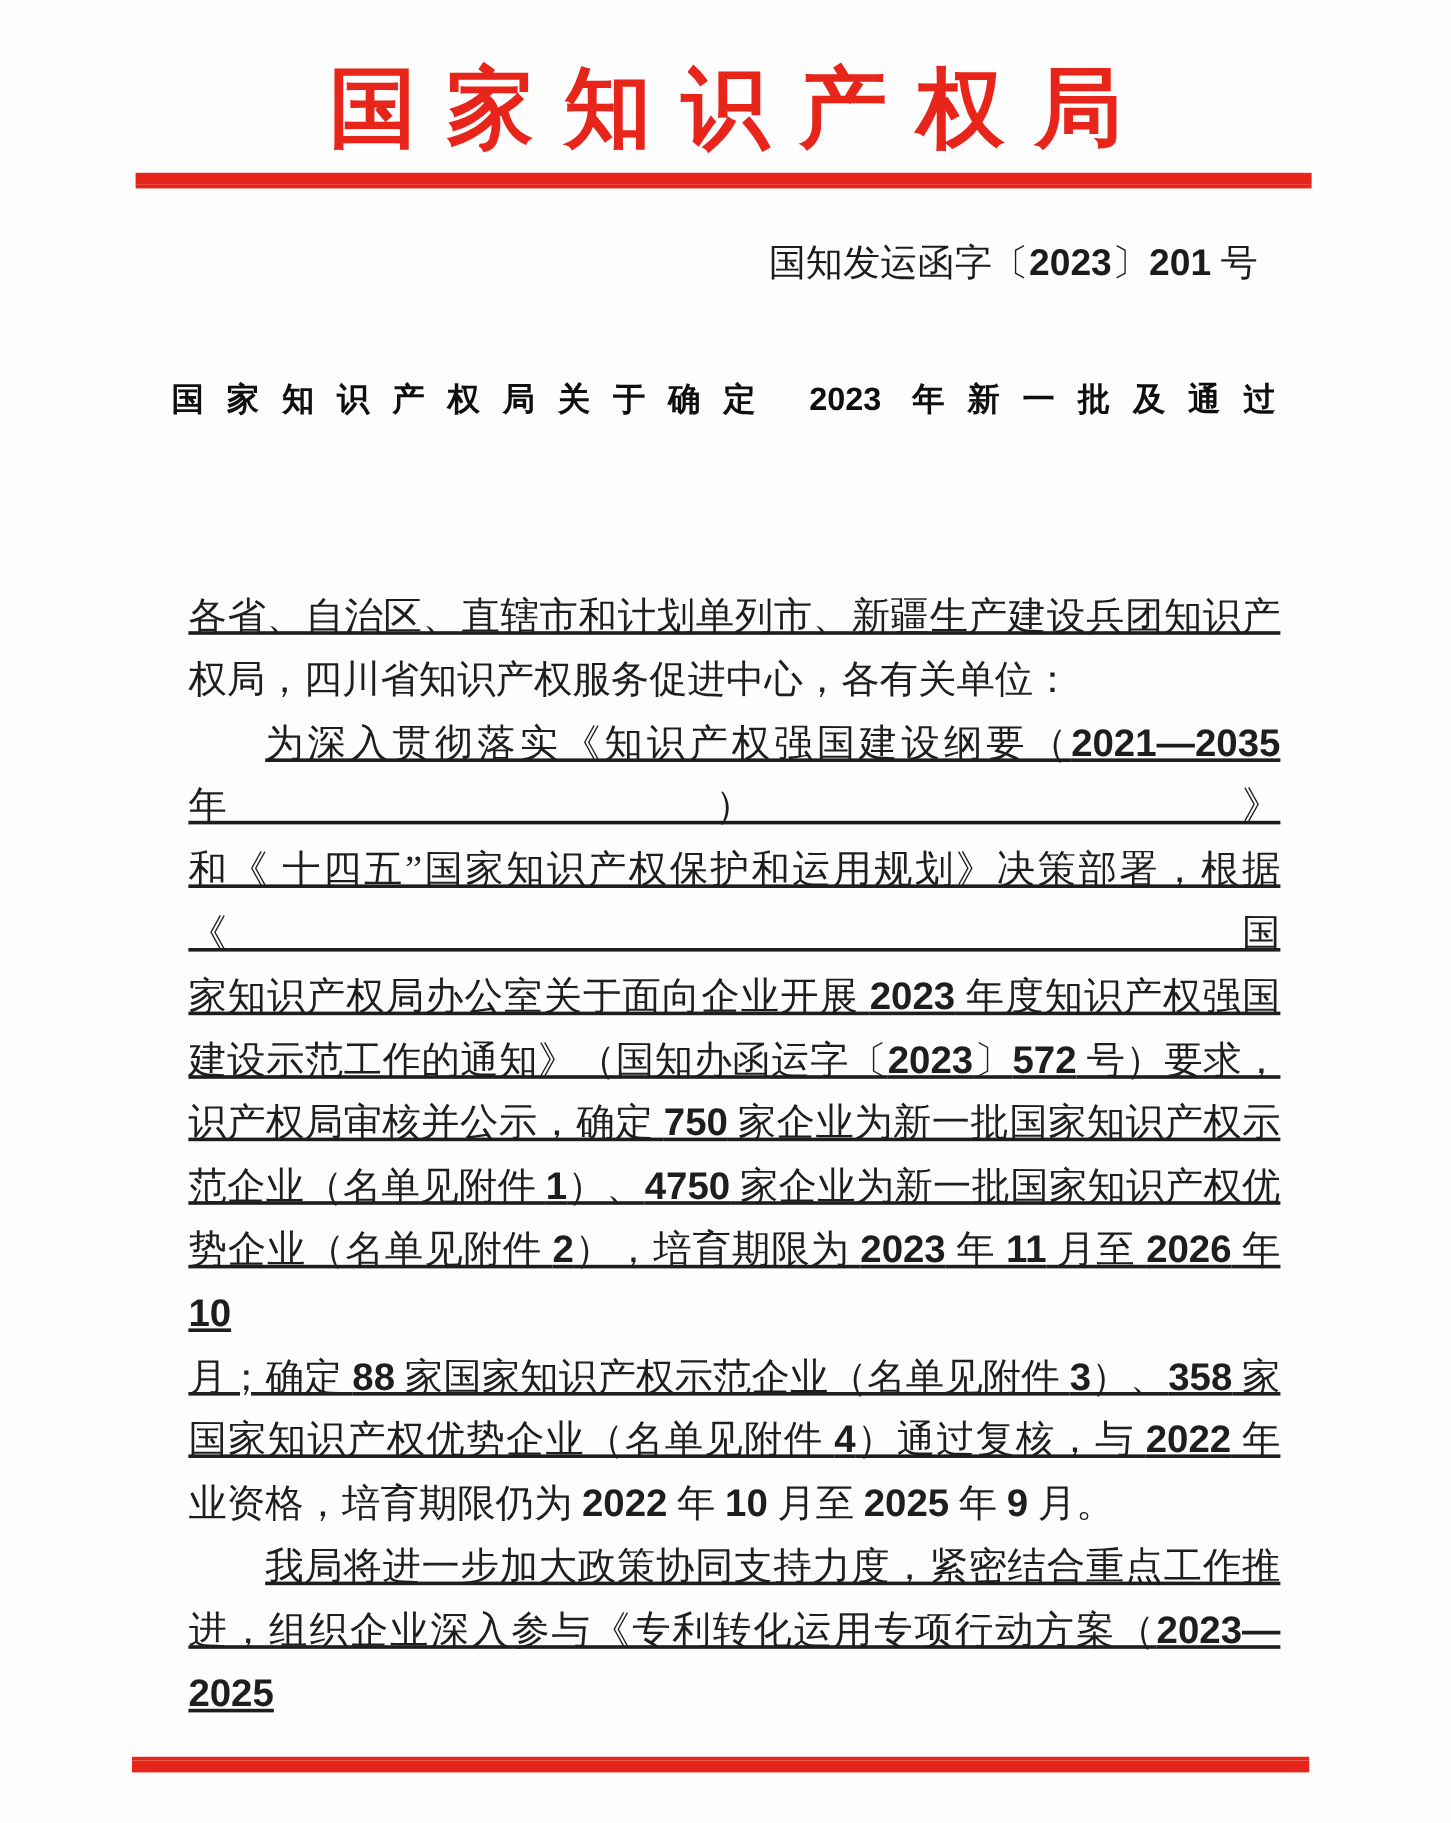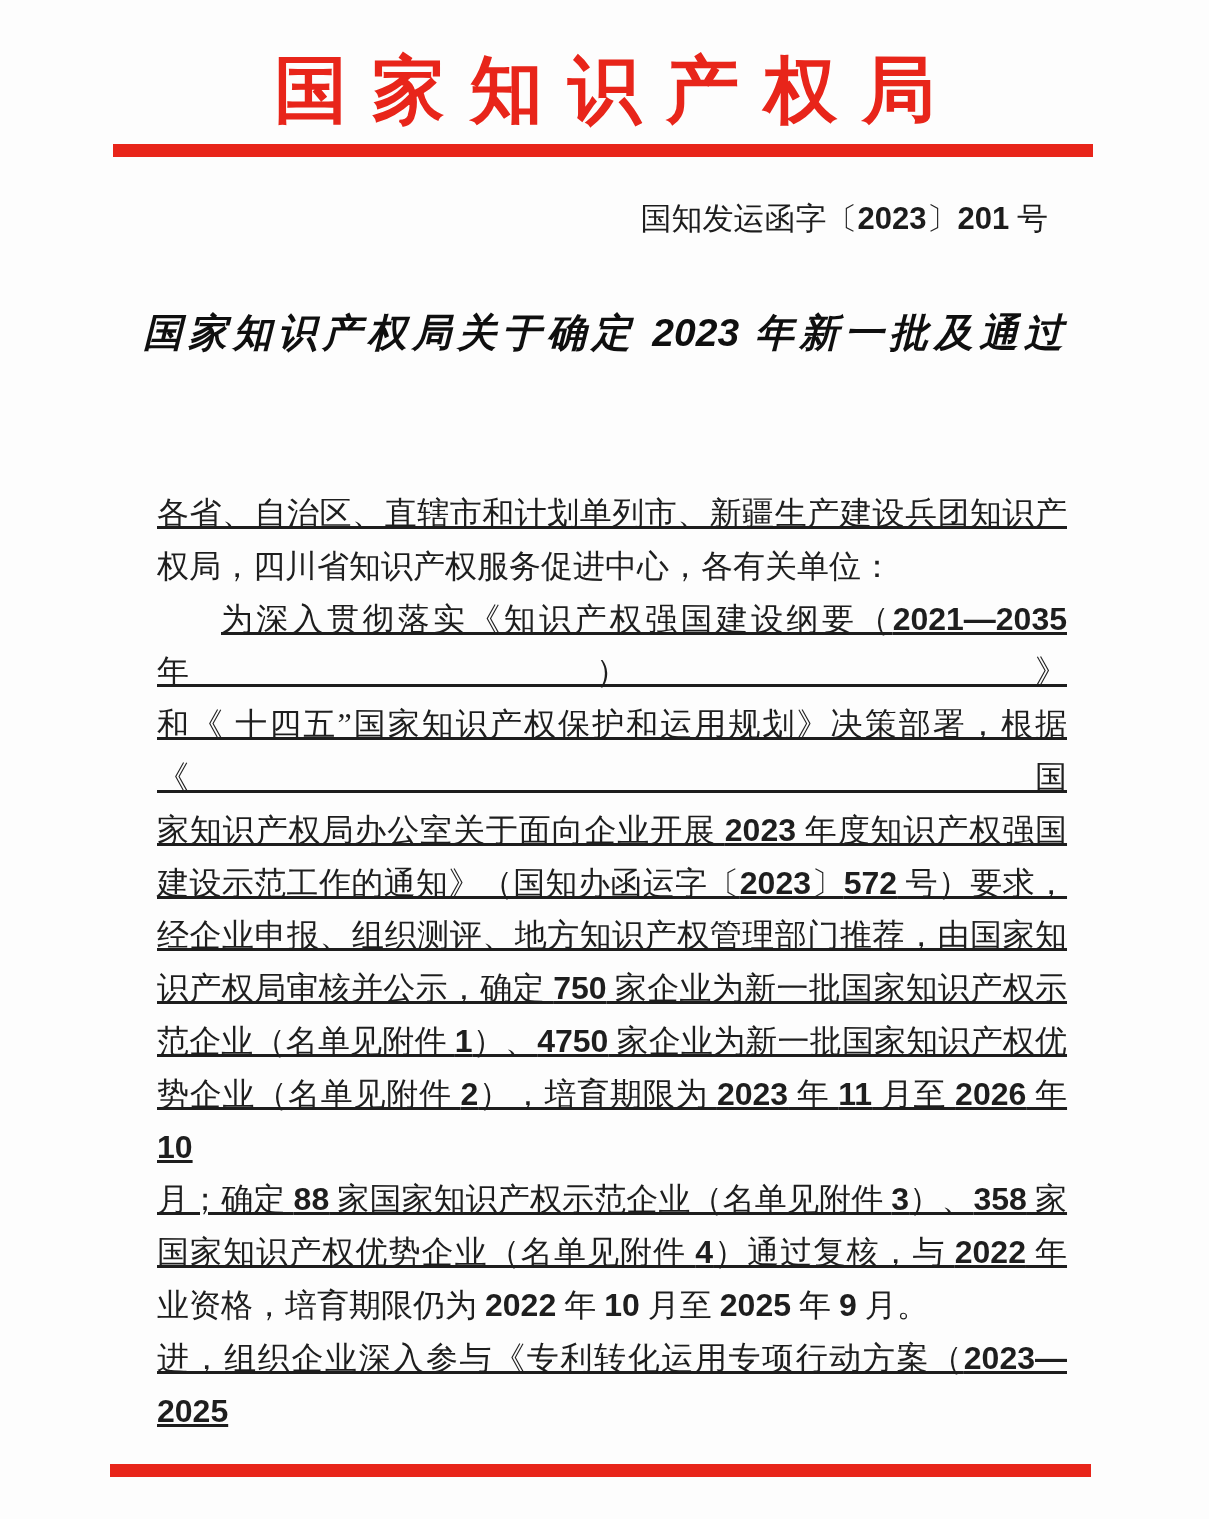--- a/index.html
+++ b/index.html
@@ -57,27 +57,26 @@
     white-space: nowrap;
   }
 
   
   .title {
     position: absolute;
     top: 301px; left: 143px; width: 920px;
     color: #0f0f0f;
   }
   .title-line {
-    font-size: 39px;
+    font-size: 27px;
     font-weight: 700;
     line-height: 64px;
     text-align: justify;
     text-align-last: justify;
     white-space: normal;
-    font-style: italic;
   }
 
   
   .body {
     position: absolute;
     top: 487px; left: 157px; width: 910px;
     color: #1e1e1e;
     font-size: 32px;
     line-height: 52.8px;
   }
@@ -108,25 +107,25 @@
     <div class="title-line numify">国家知识产权局关于确定 <span class="num">2023</span> 年新一批及通过</div>
   </div>
 
   <div class="body" id="body-text">
       <div class="bodyline just">各省、自治区、直辖市和计划单列市、新疆生产建设兵团知识产</div>
       <div class="bodyline">权局，四川省知识产权服务促进中心，各有关单位：</div>
       <div class="bodyline just indent">为深入贯彻落实《知识产权强国建设纲要（<span class="num">2021—2035</span> 年）》</div>
       <div class="bodyline just">和《 十四五”国家知识产权保护和运用规划》决策部署，根据《国</div>
       <div class="bodyline just">家知识产权局办公室关于面向企业开展 <span class="num">2023</span> 年度知识产权强国</div>
       <div class="bodyline just">建设示范工作的通知》（国知办函运字〔<span class="num">2023</span>〕<span class="num">572</span> 号）要求，</div>
-      <div class="bodyline just">经企业申报、组织测评、地方知识产权管理部门推荐，由国家知</div>
       <div class="bodyline just">识产权局审核并公示，确定 <span class="num">750</span> 家企业为新一批国家知识产权示</div>
       <div class="bodyline just">范企业（名单见附件 <span class="num">1</span>）、<span class="num">4750</span> 家企业为新一批国家知识产权优</div>
       <div class="bodyline just">势企业（名单见附件 <span class="num">2</span>），培育期限为 <span class="num">2023</span> 年 <span class="num">11</span> 月至 <span class="num">2026</span> 年 <span class="num">10</span></div>
       <div class="bodyline just">月；确定 <span class="num">88</span> 家国家知识产权示范企业（名单见附件 <span class="num">3</span>）、<span class="num">358</span> 家</div>
       <div class="bodyline just">国家知识产权优势企业（名单见附件 <span class="num">4</span>）通过复核，与 <span class="num">2022</span> 年</div>
       <div class="bodyline">业资格，培育期限仍为 <span class="num">2022</span> 年 <span class="num">10</span> 月至 <span class="num">2025</span> 年 <span class="num">9</span> 月。</div>
+      <div class="bodyline just indent">我局将进一步加大政策协同支持力度，紧密结合重点工作推</div>
       <div class="bodyline just">进，组织企业深入参与《专利转化运用专项行动方案（<span class="num">2023—2025</span></div>
     </div>
 
   <div class="rule rule-bottom"></div>
 
 </div>
 
 </body></html>

